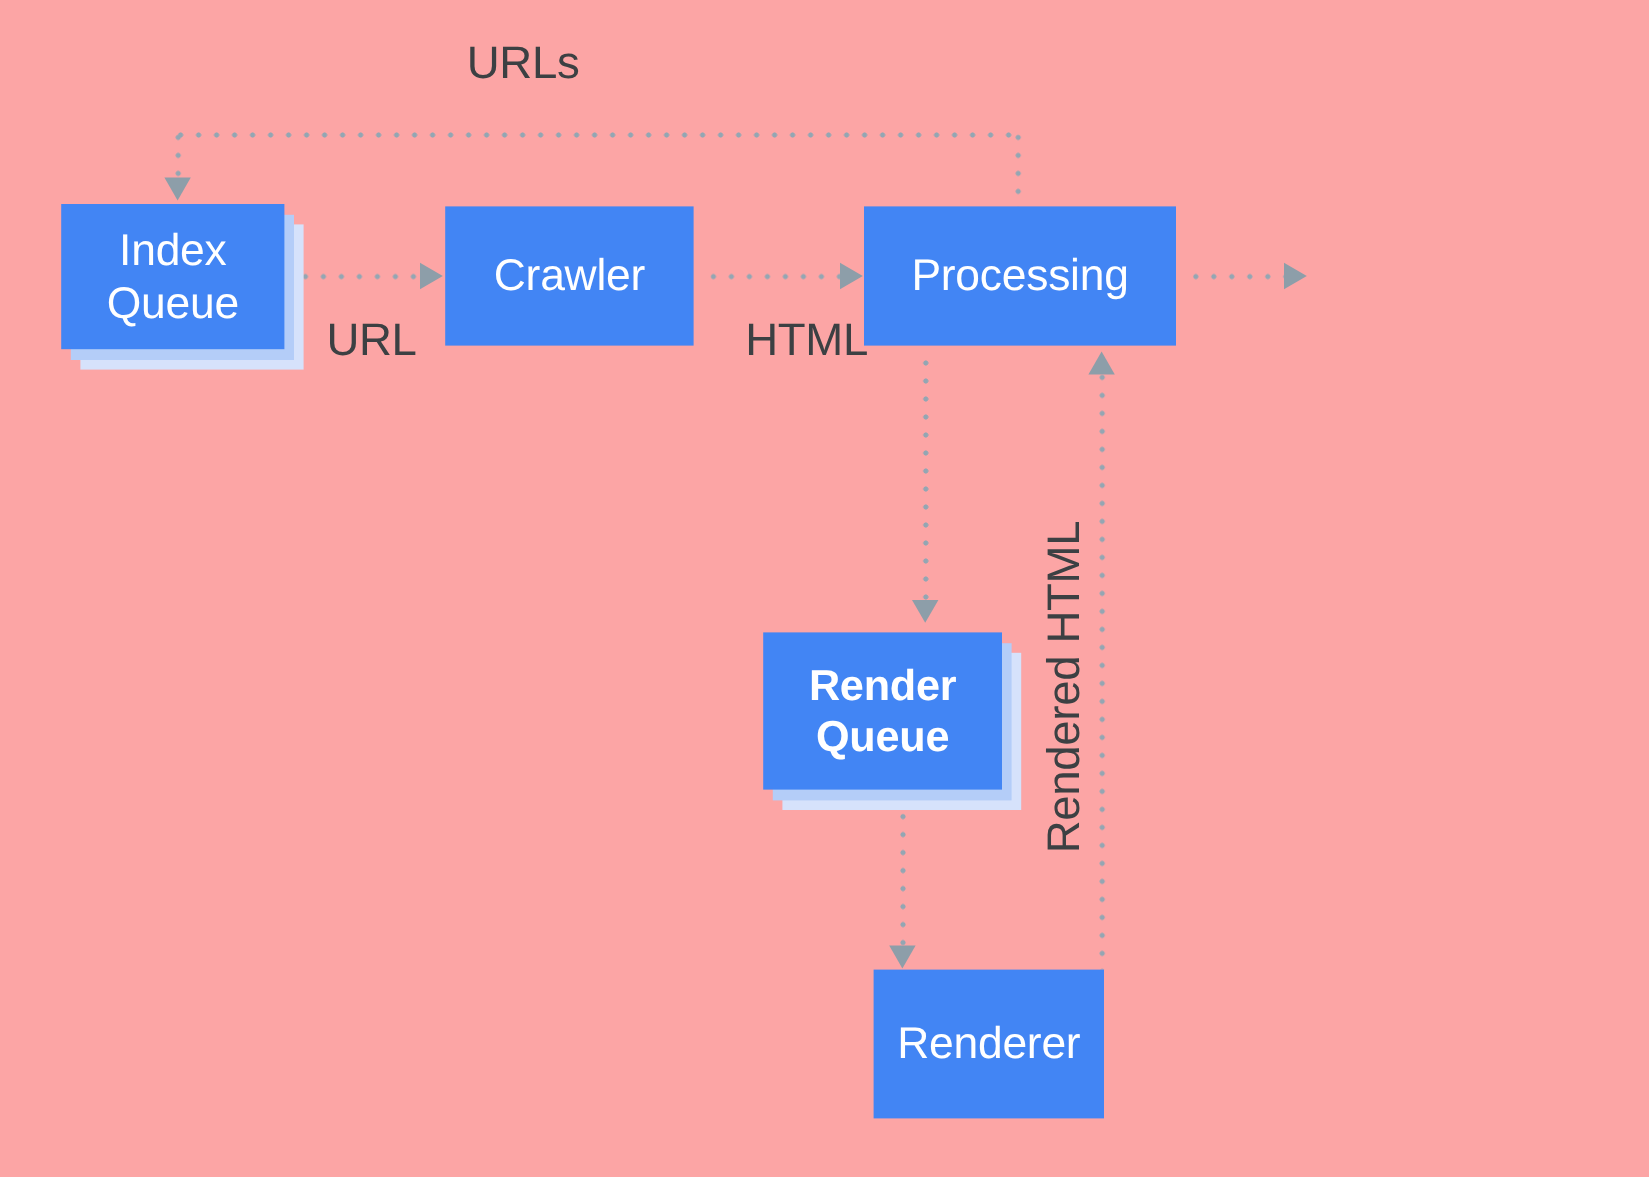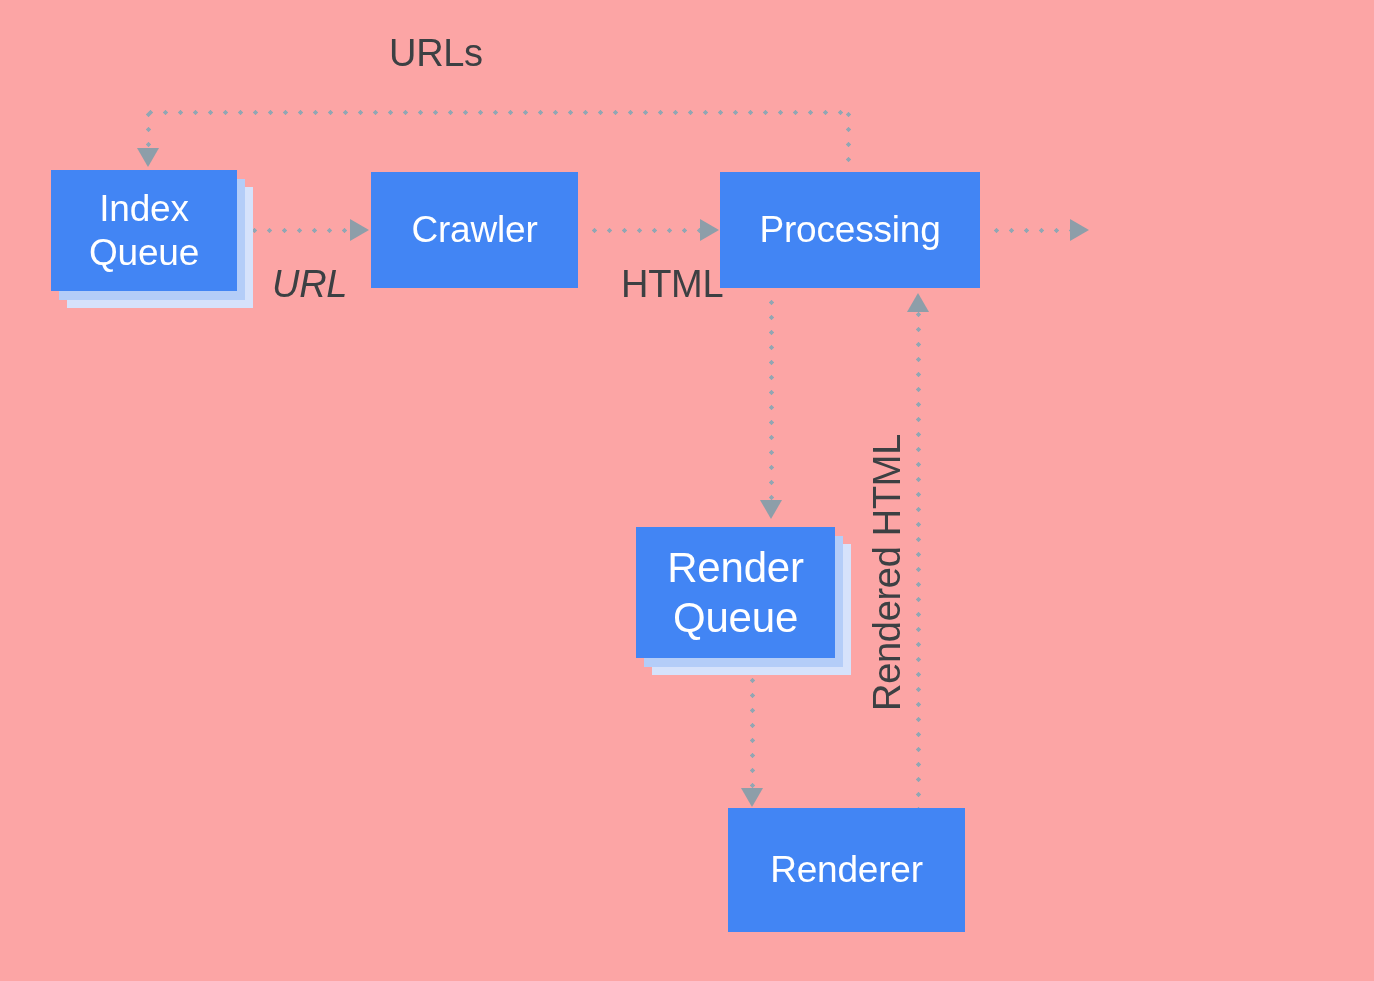--- a/index.html
+++ b/index.html
@@ -43,21 +43,21 @@
     background: #4285f4;
     display: flex;
     align-items: center;
     justify-content: center;
     text-align: center;
     color: #ffffff;
     line-height: 1.18;
     white-space: pre-line;
     letter-spacing: -0.2px;
   }
-  .node .face.fs36 { font-size: 42px; }
+  .node .face.fs36 { font-size: 36px; font-weight: bold; }
   .node .face.fs37 { font-size: 37px; }
 
   
   .hdot, .vdot {
     position: absolute;
   }
   .hdot {
     height: 5px;
     background-image: radial-gradient(circle at 2.5px 2.5px, #93a6b3 2.0px, rgba(0,0,0,0) 2.3px);
     background-size: 15px 5px;
@@ -107,21 +107,21 @@
 <div id="canvas">
 
   <div class="vdot" style="left:845.5px; top:112px; height:60px;"></div>
   <div class="hdot" style="left:148px; top:109.5px; width:700px;"></div>
   <div class="vdot" style="left:145.5px; top:112px; height:36px;"></div>
   <div class="arrow down" style="left:137px; top:148px;"></div>
   <div class="edge-label" style="left:389px; top:32px;">URLs</div>
 
   <div class="hdot" style="left:252px; top:227.5px; width:98px;"></div>
   <div class="arrow right" style="left:350px; top:219px;"></div>
-  <div class="edge-label" style="left:272px; top:263px;font-style:italic;">URL</div>
+  <div class="edge-label" style="left:272px; top:263px;">URL</div>
 
   <div class="hdot" style="left:592px; top:227.5px; width:108px;"></div>
   <div class="arrow right" style="left:700px; top:219px;"></div>
   <div class="edge-label" style="left:598px; top:263px;margin-left:23px;">HTML</div>
 
   <div class="hdot" style="left:994px; top:227.5px; width:76px;"></div>
   <div class="arrow right" style="left:1070px; top:219px;"></div>
 
   <div class="vdot" style="left:768.5px; top:300px; height:200px;"></div>
   <div class="arrow down" style="left:760px; top:500px;"></div>
@@ -149,17 +149,17 @@
   </div>
 
 
   <div class="node" style="left:636px; top:527px; width:199px; height:131px;">
     <div class="shadow2"></div>
     <div class="shadow1"></div>
     <div class="face fs36">Render
 Queue</div>
   </div>
 
-  <div class="node" style="left:728px; top:808px; width:237px; height:124px;">
+  <div class="node" style="left:728px; top:808px; width:192px; height:124px;">
     <div class="face fs37">Renderer</div>
   </div>
 
 </div>
 
 </body></html>

